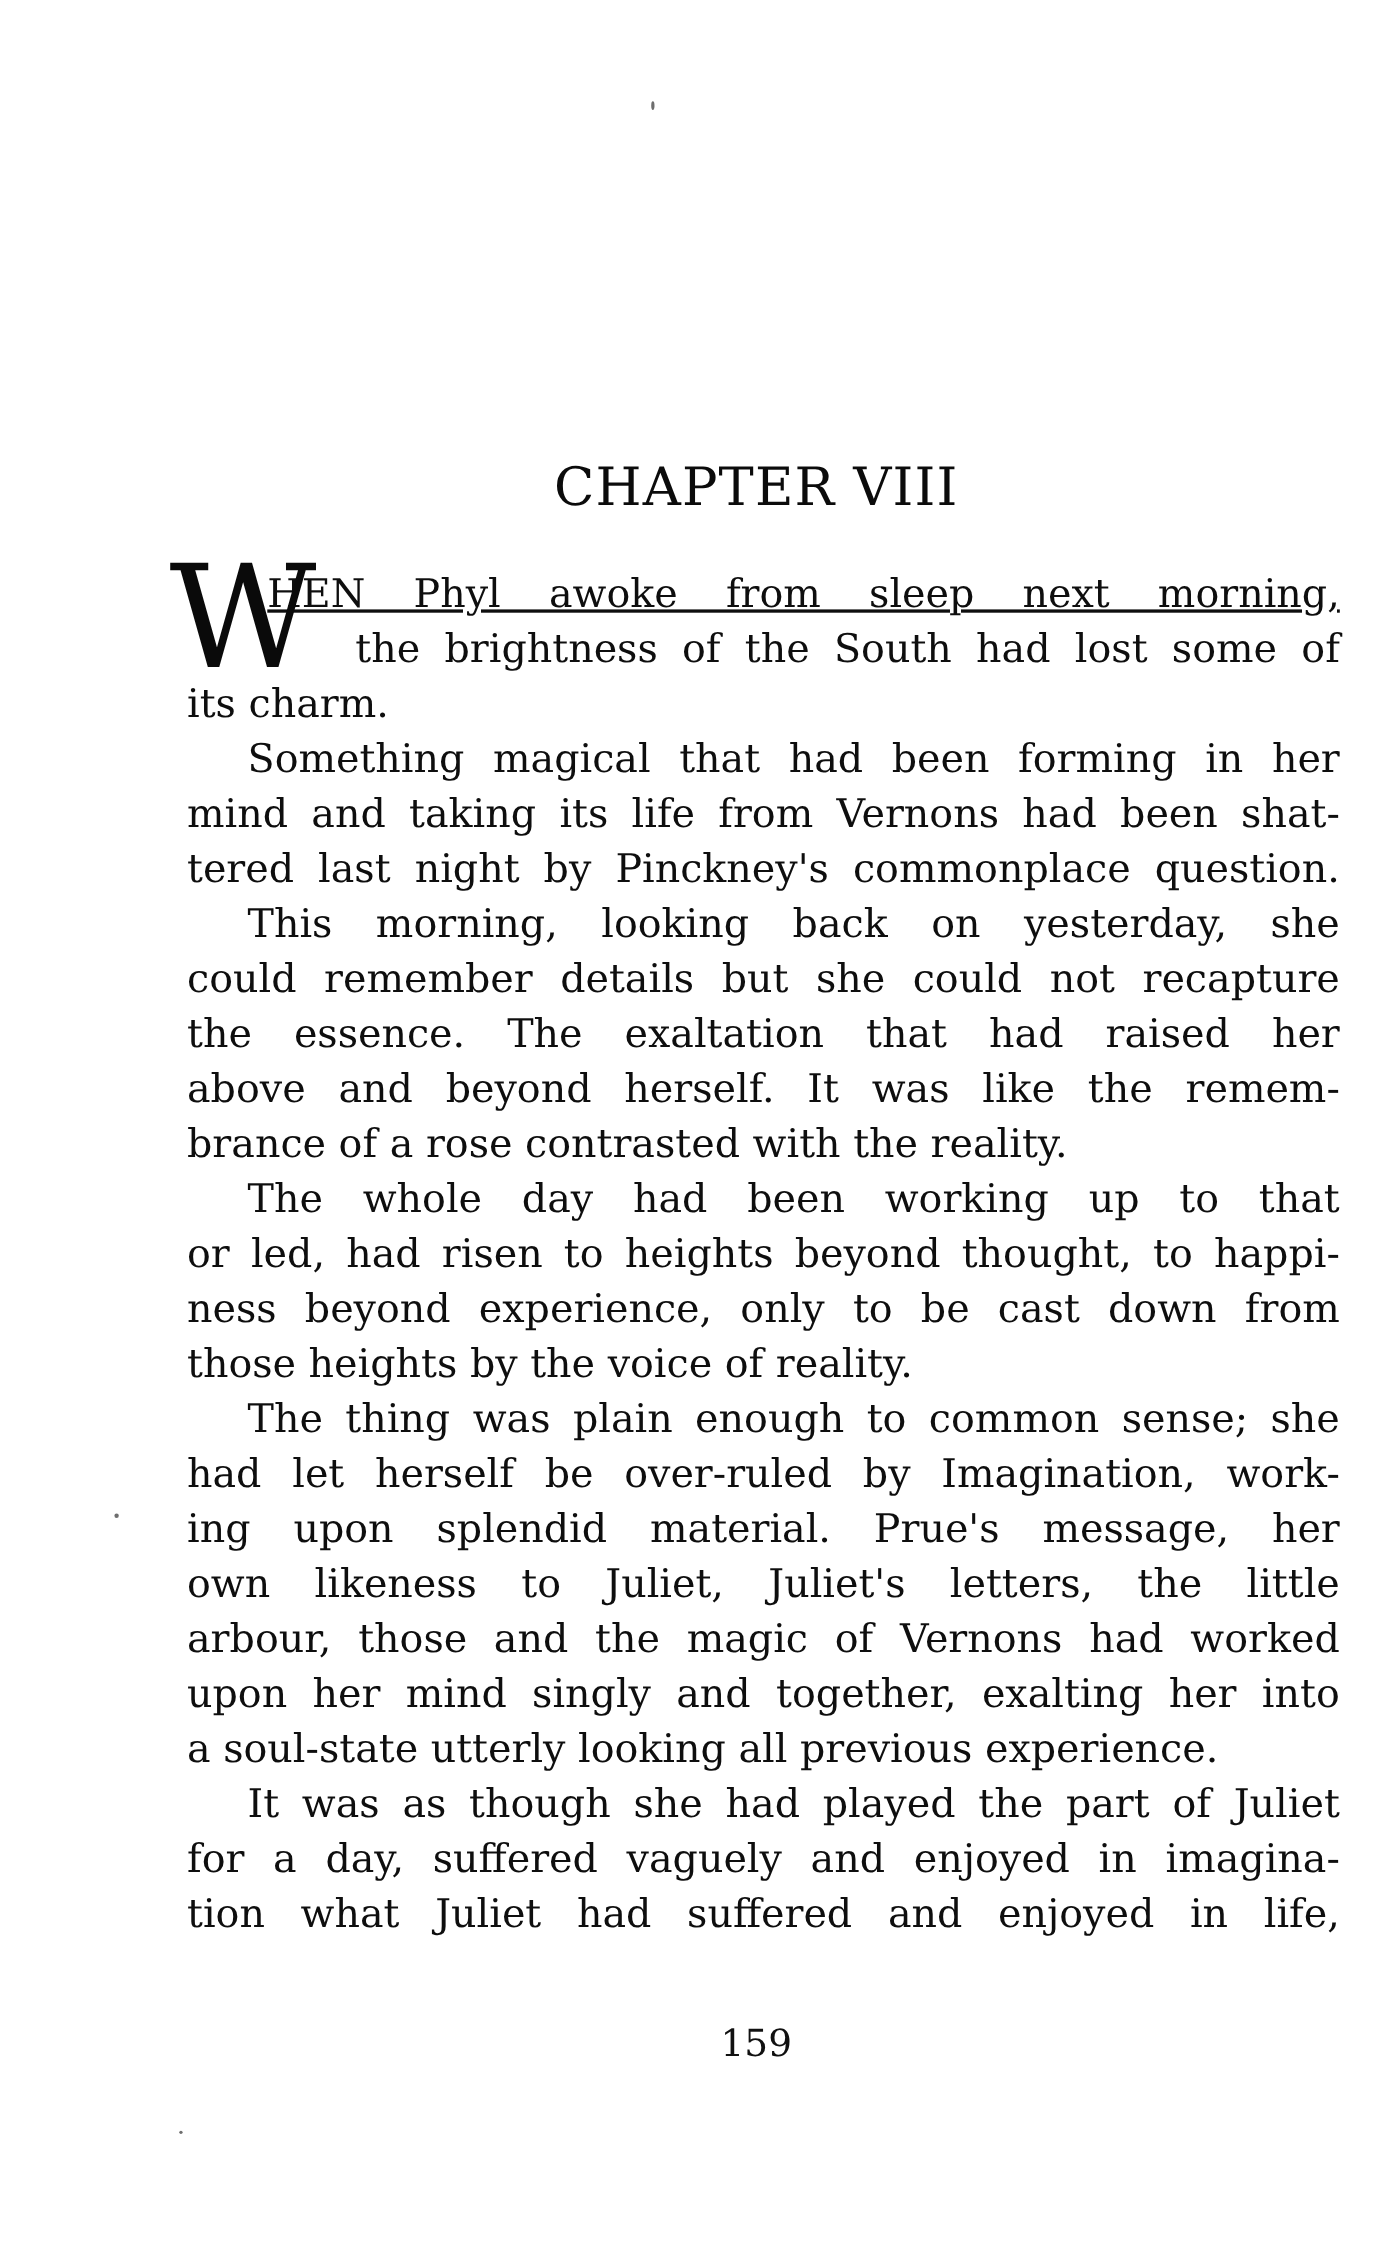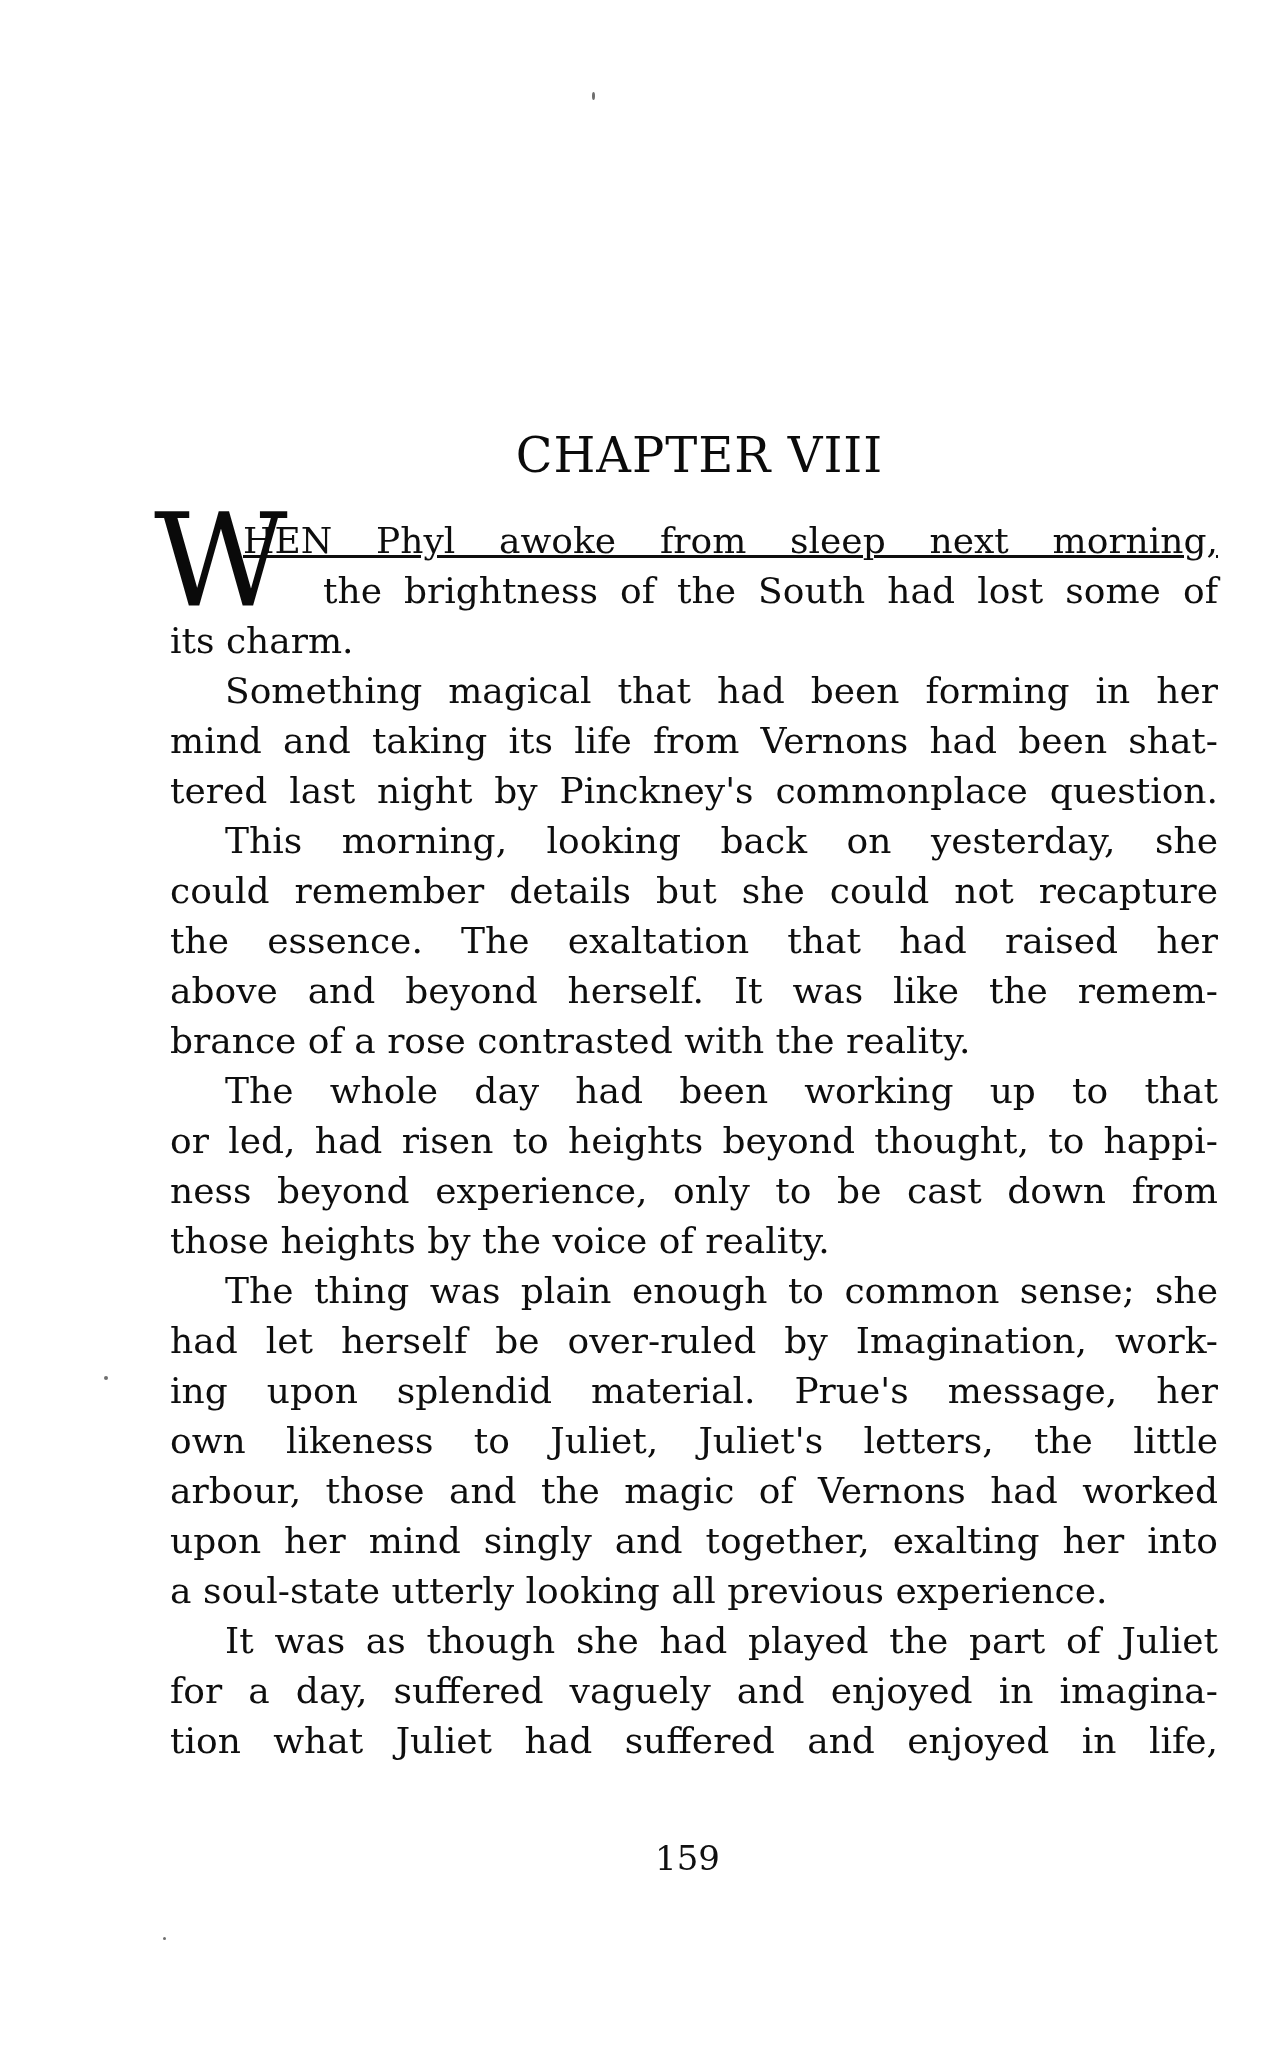--- a/index.html
+++ b/index.html
@@ -24,21 +24,21 @@
     position: absolute;
     left: 157px;
     top: 0;
     width: 1061px;
   }
   .chapter-heading {
     position: absolute;
     top: 418px;
     left: 0;
     width: 100%;
-    margin: 12px;
+    margin: 0;
     font-size: 48px;
     font-weight: normal;
     letter-spacing: 1px;
     line-height: 50px;
     text-align: center;
     color: #0b0b0b;
   }
   .body-text {
     position: absolute;
     top: 516px;

